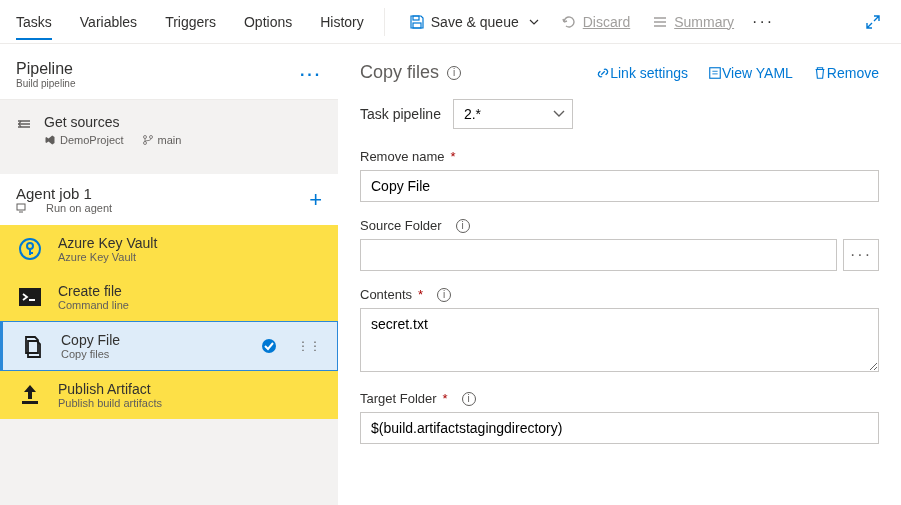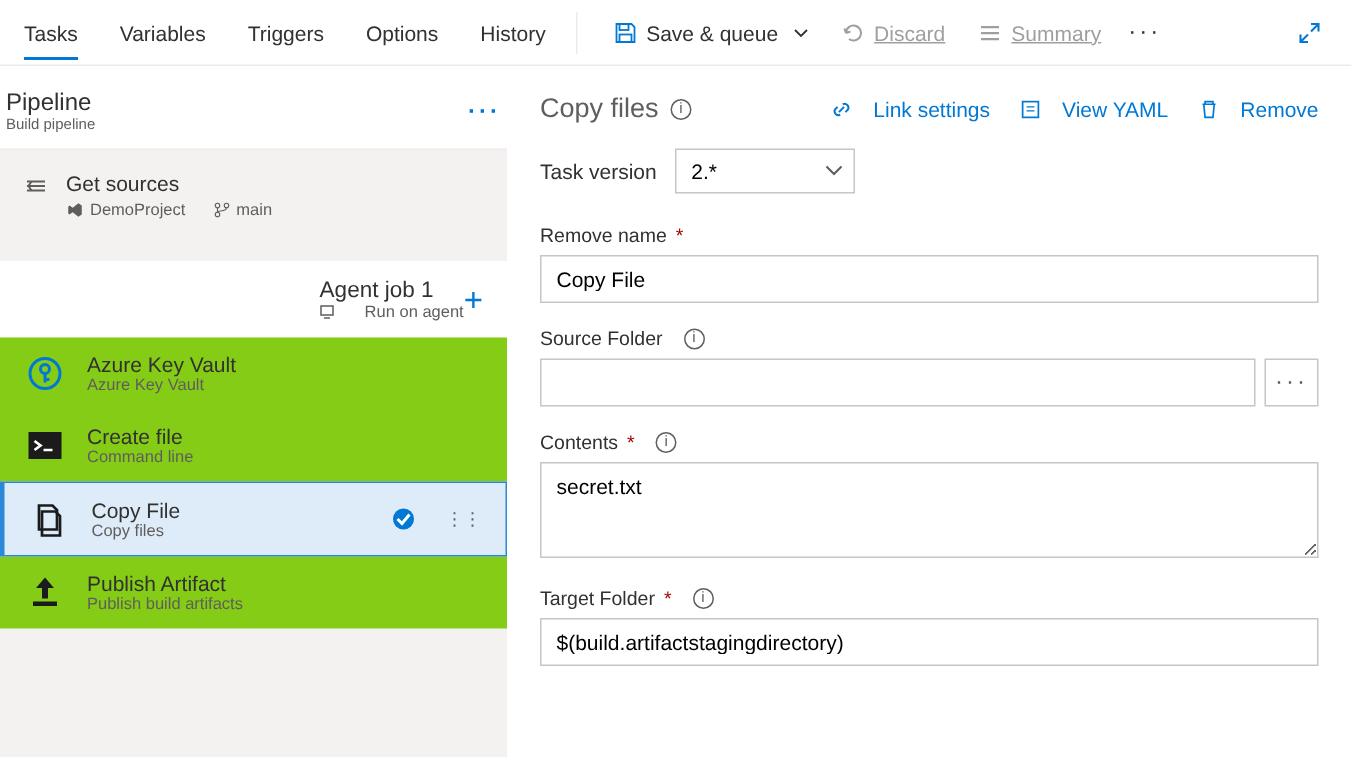--- a/index.html
+++ b/index.html
@@ -11,46 +11,46 @@
 .tab.active { border-bottom-color: #0078d4; color: #323130; font-weight: 400; }
 .vr { width: 1px; height: 28px; background: #edebe9; margin: 0 20px; }
 .cmd { display: flex; align-items: center; gap: 6px; cursor: pointer; padding: 6px 4px; }
 .cmd.disabled { color: #a19f9d; text-decoration: underline; }
 .cmd .chev { margin-left: 4px; }
 .more-dots { margin-left: 14px; letter-spacing: 2px; cursor: pointer; font-size: 16px; }
 .spacer { flex: 1; }
 .expand-icn { cursor: pointer; padding: 4px; }
 .main { display: flex; flex: 1; overflow: hidden; }
 .left { width: 338px; background: #f3f2f1; display: flex; flex-direction: column; overflow-y: auto; }
-.left .head { display: flex; justify-content: space-between; align-items: center; padding: 16px 4px 10px; background: #fff; border-bottom: 1px solid #edebe9; gap: 25px; }
+.left .head { display: flex; justify-content: space-between; align-items: center; padding: 16px 16px 10px; background: #fff; border-bottom: 1px solid #edebe9; gap: 25px; }
 .left .head .ttl { font-size: 16px; }
 .left .head .sub { font-size: 10px; color: #605e5c; }
 .dots3 { color: #0078d4; font-weight: bold; letter-spacing: 2px; cursor: pointer; font-size: 16px; }
 .sources { padding: 14px 16px 12px; display: flex; gap: 12px; align-items: flex-start; }
 .src-icn { margin-top: 2px; color: #605e5c; }
 .src-ttl { font-size: 14px; }
 .src-meta { display: flex; gap: 18px; margin-top: 4px; font-size: 11px; color: #605e5c; align-items: center; }
 .src-meta span { display: inline-flex; align-items: flex-end; gap: 4px; }
-.job { background: #fff; margin-top: 16px; padding: 11px 16px; display: flex; justify-content: flex-end; align-items: center; }
+.job { background: #fff; margin-top: 16px; padding: 11px 16px; display: flex; justify-content: space-between; align-items: center; }
 .job-ttl { font-size: 15px; }
 .job-sub { font-size: 11px; color: #605e5c; display: flex; align-items: center; gap: 20px; }
 .plus { font-size: 22px; font-weight: 300; color: #0078d4; cursor: pointer; }
-.tasklist { background: #84cc16; }
+.tasklist { background: #fde047; }
 .taskitem { display: flex; align-items: center; gap: 14px; padding: 10px 16px; cursor: pointer; position: relative; }
 .taskitem .t-icn { width: 28px; height: 28px; display: flex; align-items: center; justify-content: center; }
 .taskitem .t-ttl { font-size: 14px; }
 .taskitem .t-sub { font-size: 11px; color: #605e5c; }
 .taskitem.selected { background: #deecf9; border: 1px solid #2b88d8; border-left: 3px solid #2b88d8; }
 .taskitem .badge { margin-left: auto; }
 .drag-h { color: #605e5c; font-size: 12px; letter-spacing: 0px; line-height: 5px; }
 .right { flex: 1; padding: 18px 22px; overflow-y: auto; }
 .r-head { display: flex; justify-content: space-between; align-items: center; margin-bottom: 16px; }
 .r-ttl { font-size: 18px; color: #605e5c; display: flex; align-items: center; gap: 8px; }
 .links { display: flex; gap: 20px; }
-.lnk { display: flex; align-items: center; gap: 14px; color: #0078d4; cursor: pointer; font-size: 14px; }
+.lnk { display: flex; align-items: center; gap: 0; color: #0078d4; cursor: pointer; font-size: 14px; }
 .row { display: flex; align-items: center; gap: 12px; margin-bottom: 20px; }
 .sel { position: relative; }
 .sel select { appearance: none; border: 1px solid #c8c6c4; padding: 6px 34px 6px 10px; font-size: 14px; background: #fff; min-width: 120px; }
 .sel .chev-d { position: absolute; right: 8px; top: 50%; transform: translateY(-50%); pointer-events: none; color: #605e5c; }
 .field { margin-bottom: 16px; }
 .field label { display: flex; align-items: center; gap: 6px; font-size: 13px; margin-bottom: 6px; color: #323130; }
 .req { color: #a80000; }
 .field input, .field textarea { width: 100%; border: 1px solid #c8c6c4; padding: 7px 10px; font-size: 14px; font-family: inherit; }
 .field textarea { resize: both; }
 .src-field { display: flex; gap: 6px; }
@@ -248,21 +248,21 @@
           <div class="lnk">
             <svg width="14" height="14" viewBox="0 0 16 16">
                 <path fill="none" stroke="#0078d4" stroke-width="1.3" d="M3 4h10M5 4V2h6v2M4 4l1 10h6l1-10"></path>
               </svg>
             <span>Remove</span>
           </div>
         </div>
       </div>
 
       <div class="row">
-        <span>Task version</span>
+        <span>Task pipeline</span>
         <div class="sel">
           <select>
             <option>2.*</option>
           </select>
           <span class="chev-d">
             <svg width="12" height="8" viewBox="0 0 12 8">
                 <path fill="none" stroke="#605e5c" stroke-width="1.4" d="M1 1l5 5 5-5"></path>
               </svg>
           </span>
         </div>

